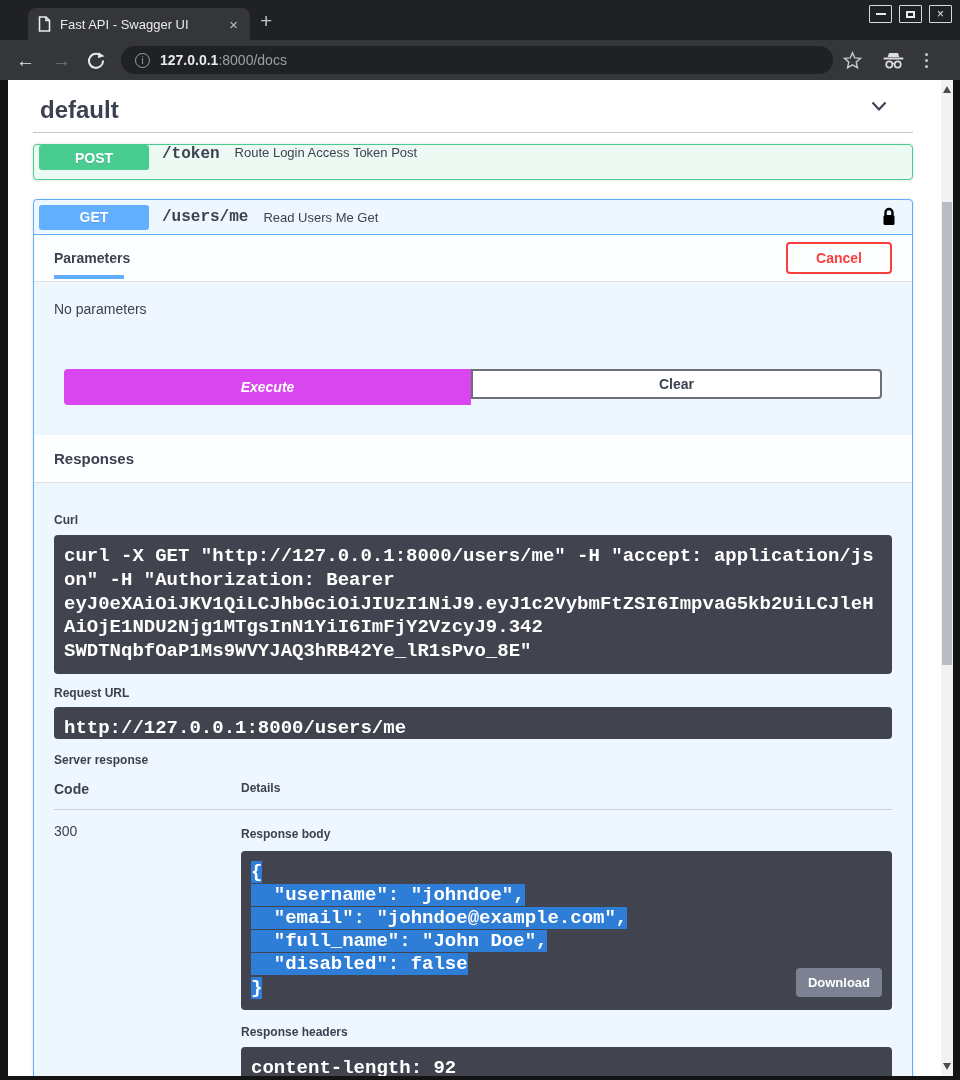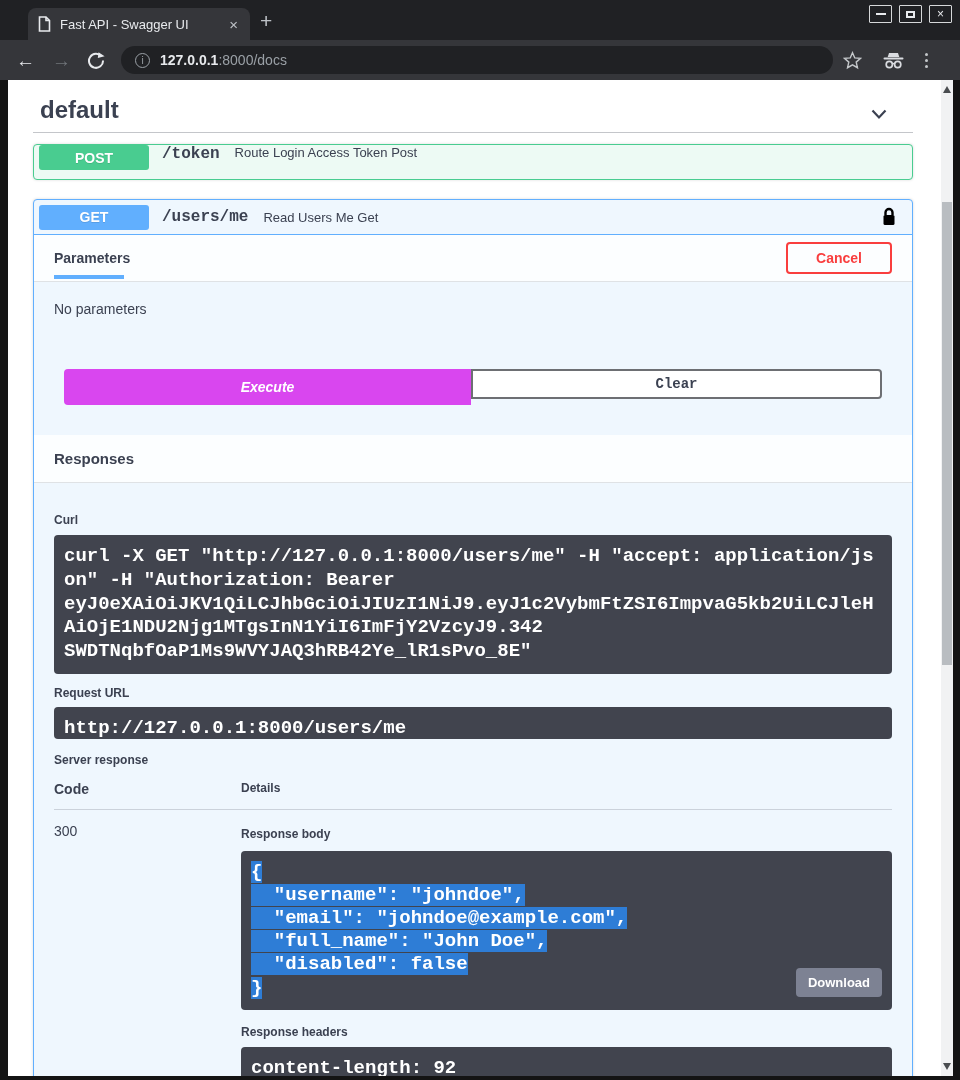--- a/index.html
+++ b/index.html
@@ -32,21 +32,21 @@
              font-size:10px; display:flex; align-items:center; justify-content:center; font-style:normal; }
   .url-host { color:#e8eaed; font-size:14px; margin-left:10px; font-weight:700; }
   .url-rest { color:#9aa0a6; font-size:14px; }
   .tb-right { display:flex; align-items:center; margin-left:10px; gap:20px; }
   .menu-dots { display:flex; flex-direction:column; gap:3px; margin-right:4px; }
   .menu-dots i { width:3px; height:3px; border-radius:50%; background:#c4c7ca; }
 
   
   .page { position:absolute; top:80px; left:8px; width:933px; bottom:4px; background:#fff;
           padding:0 28px 0 25px; overflow:hidden; color:#3b4151; }
-  .sec-head { display:flex; align-items:flex-end; padding:16px 0 8px 7px;
+  .sec-head { display:flex; align-items:flex-start; padding:16px 0 8px 7px;
               border-bottom:1px solid rgba(59,65,81,.3);gap:28px; }
   .sec-title { font-size:24px; font-weight:700; color:#3b4151; flex:1; }
   .sec-chevron { margin-right:24px; display:flex; }
 
   .opblock { border-radius:4px; }
   .opblock-post { margin-top:11px; border:1px solid #49cc90; background:#edfaf4;
                   height:36px; display:flex; align-items:flex-start; padding:0 10px 0 5px;
                   box-shadow:0 0 3px rgba(0,0,0,.15); }
   .opblock-get { margin-top:19px; border:1px solid #61affe; background:#eff7fe;
                  box-shadow:0 0 3px rgba(0,0,0,.15); min-height:900px; }
@@ -70,21 +70,21 @@
                 font-weight:700; font-size:14px; padding:6px 28px; border-radius:4px;
                 font-family:"Liberation Sans", sans-serif; }
 
   .get-body { padding:19px 20px 30px 20px; }
   .no-params { font-size:14px; color:#3b4151; }
   .exec-row { display:flex; margin:52px 10px 0 10px; }
   .exec-btn { flex:1; height:36px; background:#d946ef; color:#fff; border:none; font-weight:700;
               font-size:14px; border-radius:4px 0 0 4px; font-family:"Liberation Sans", sans-serif;font-style:italic; }
   .clear-btn { flex:1; height:30px; background:#fff; color:#3b4151; border:2px solid #6d6f73;
                font-weight:700; font-size:14px; border-radius:0 4px 4px 0;
-               font-family:Liberation Mono, monospace; }
+               font-family:Liberation Sans, sans-serif; }
 
   .responses-band { height:48px; display:flex; align-items:center; padding:0 20px;
                     font-size:15px; font-weight:700; color:#3b4151; }
   .get-body2 { padding:30px 20px 0 20px; }
   .block-label { font-size:12px; font-weight:700; color:#3b4151; }
   .codeblock { background:#41444e; border-radius:4px; color:#fff;
                font-family:"Liberation Mono", monospace; font-size:19px; font-weight:700;
                padding:10px; white-space:pre-wrap; word-break:break-all; line-height:1.25; }
   .curl-block { margin-top:8px; min-height:101px; margin-bottom:12px; }
   .requrl-block { margin-top:7px; height:32px; min-height:32px; overflow:hidden; margin-bottom:14px; }

